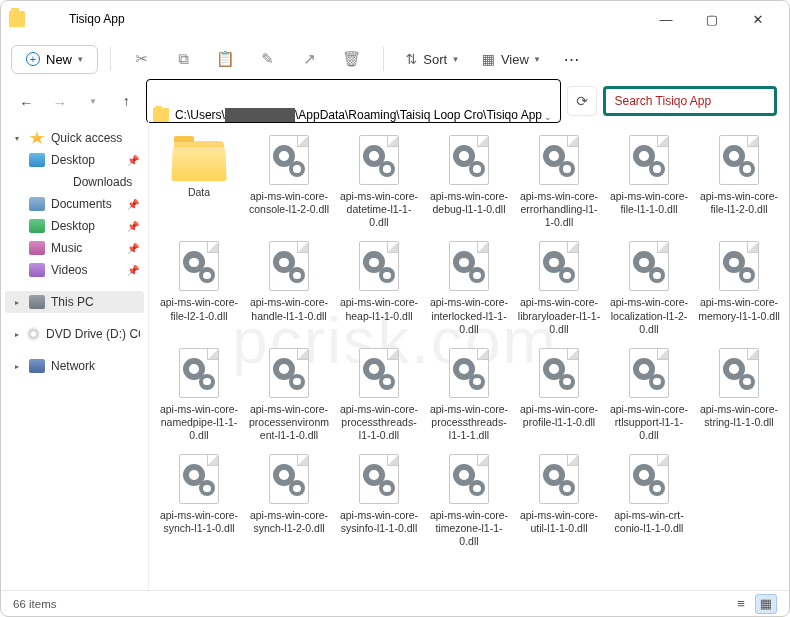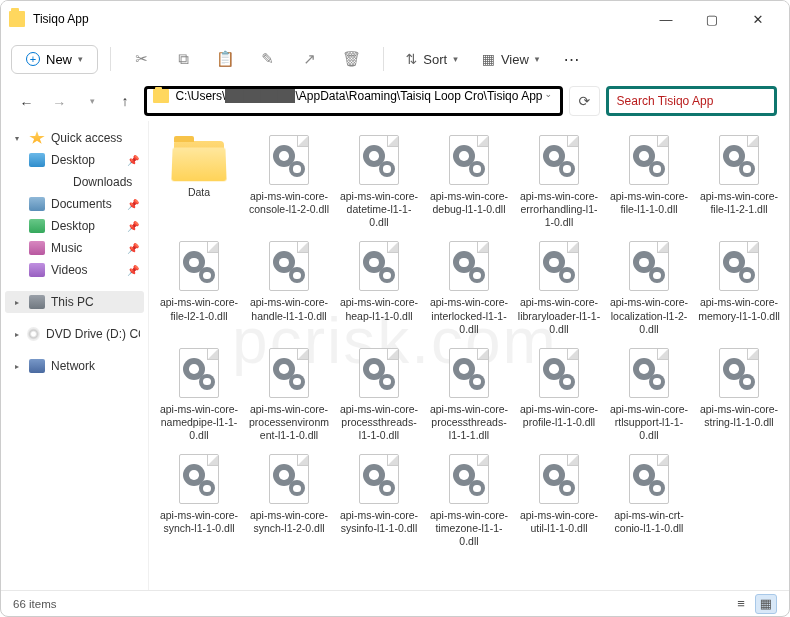--- a/index.html
+++ b/index.html
@@ -1,36 +1,36 @@
 <!DOCTYPE html>
 <html><head>
 <meta charset="utf-8">
 <style>
 *{box-sizing:border-box;margin:0;padding:0;font-family:"Segoe UI",Arial,sans-serif;}
 body{background:#fff;width:790px;height:617px;overflow:hidden;border:1px solid #ccc;border-radius:8px;position:relative;}
 .watermark{position:absolute;top:50%;left:50%;transform:translate(-50%,-50%);font-size:64px;color:rgba(0,0,0,0.05);font-weight:300;letter-spacing:2px;pointer-events:none;z-index:0;margin-top:32px;}
 .titlebar{height:36px;display:flex;align-items:center;padding:0 8px;background:#fff;}
 .title-icon{width:16px;height:16px;background:#ffd75e;border-radius:1px;margin-right:8px;position:relative;}
 .title-icon::before{content:"";position:absolute;top:-3px;left:2px;width:8px;height:3px;background:#ffd75e;border-radius:1px 1px 0 0;}
-.title-text{font-size:12px;flex:1;}
+.title-text{font-size:12px;flex:1;margin-left:36px;}
 .wincontrols{display:flex;}
 .wincontrols div{width:46px;height:36px;display:flex;align-items:center;justify-content:center;font-size:13px;color:#333;}
 .toolbar{height:44px;display:flex;align-items:center;padding:0 10px;gap:4px;}
 .new-btn{display:flex;align-items:center;gap:6px;padding:6px 14px;border:1px solid #d0d0d0;border-radius:6px;font-size:13px;}
 .new-btn .circ{width:14px;height:14px;border-radius:50%;border:1.5px solid #0078d4;display:flex;align-items:center;justify-content:center;color:#0078d4;font-size:11px;line-height:1;}
 .chev{font-size:9px;color:#666;}
 .sep{width:1px;height:24px;background:#e0e0e0;margin:0 8px;}
 .tbtn{width:38px;height:34px;display:flex;align-items:center;justify-content:center;color:#888;font-size:15px;}
 .sort-btn,.view-btn{display:flex;align-items:center;gap:6px;padding:6px 10px;font-size:13px;color:#333;}
 .sv-icon{font-size:14px;color:#666;}
 .dots{font-size:16px;letter-spacing:1px;padding:0 10px;color:#333;}
 .navbar{height:40px;display:flex;align-items:center;padding:0 12px;gap:6px;}
 .navarrow{width:32px;height:30px;display:flex;align-items:center;justify-content:center;color:#999;font-size:14px;}
 .navarrow.en{color:#333;}
-.addr-wrap{flex:1;display:flex;align-items:flex-start;border:3px solid #000000;border-radius:4px;height:30px;padding:0 6px;}
+.addr-wrap{flex:1;display:flex;align-items:flex-end;border:1px solid #000000;border-radius:4px;height:44px;padding:0 6px;}
 .addr-icon{width:16px;height:14px;background:#ffd75e;border-radius:1px;margin-right:6px;position:relative;}
 .addr-icon::before{content:"";position:absolute;top:-2px;left:2px;width:7px;height:2px;background:#ffd75e;border-radius:1px 1px 0 0;}
 .addr-text{font-size:12px;flex:1;white-space:nowrap;overflow:hidden;}
 .addr-text .red{background:#555;color:#555;padding:0 1px;}
 .addr-chev{font-size:9px;color:#666;padding:0 2px;}
 .refr{width:36px;height:30px;display:flex;align-items:center;justify-content:center;border:1px solid #e8e8e8;border-radius:4px;font-size:14px;color:#555;}
 .search{width:200px;height:30px;border:3px solid #0f766e;border-radius:4px;padding:0 8px;font-size:12px;color:#b91c1c;display:flex;align-items:center;}
 .main{display:flex;height:calc(100% - 36px - 44px - 40px - 26px);}
 .sidebar{width:148px;padding:6px 4px;border-right:1px solid #f0f0f0;overflow:hidden;}
 .sb-item{display:flex;align-items:center;padding:4px 4px 4px 10px;font-size:12px;color:#333;gap:6px;border-radius:3px;white-space:nowrap;}
@@ -232,21 +232,21 @@
             <div class="gear g2"></div>
           </div>
           <div class="item-label">api-ms-win-core-file-l1-1-0.dll</div>
         </div>
         <div class="item">
           <div class="dll-vis">
             <div class="page"></div>
             <div class="gear g1"></div>
             <div class="gear g2"></div>
           </div>
-          <div class="item-label">api-ms-win-core-file-l1-2-1.dll</div>
+          <div class="item-label">api-ms-win-core-file-l1-2-0.dll</div>
         </div>
         <div class="item">
           <div class="dll-vis">
             <div class="page"></div>
             <div class="gear g1"></div>
             <div class="gear g2"></div>
           </div>
           <div class="item-label">api-ms-win-core-file-l2-1-0.dll</div>
         </div>
         <div class="item">

